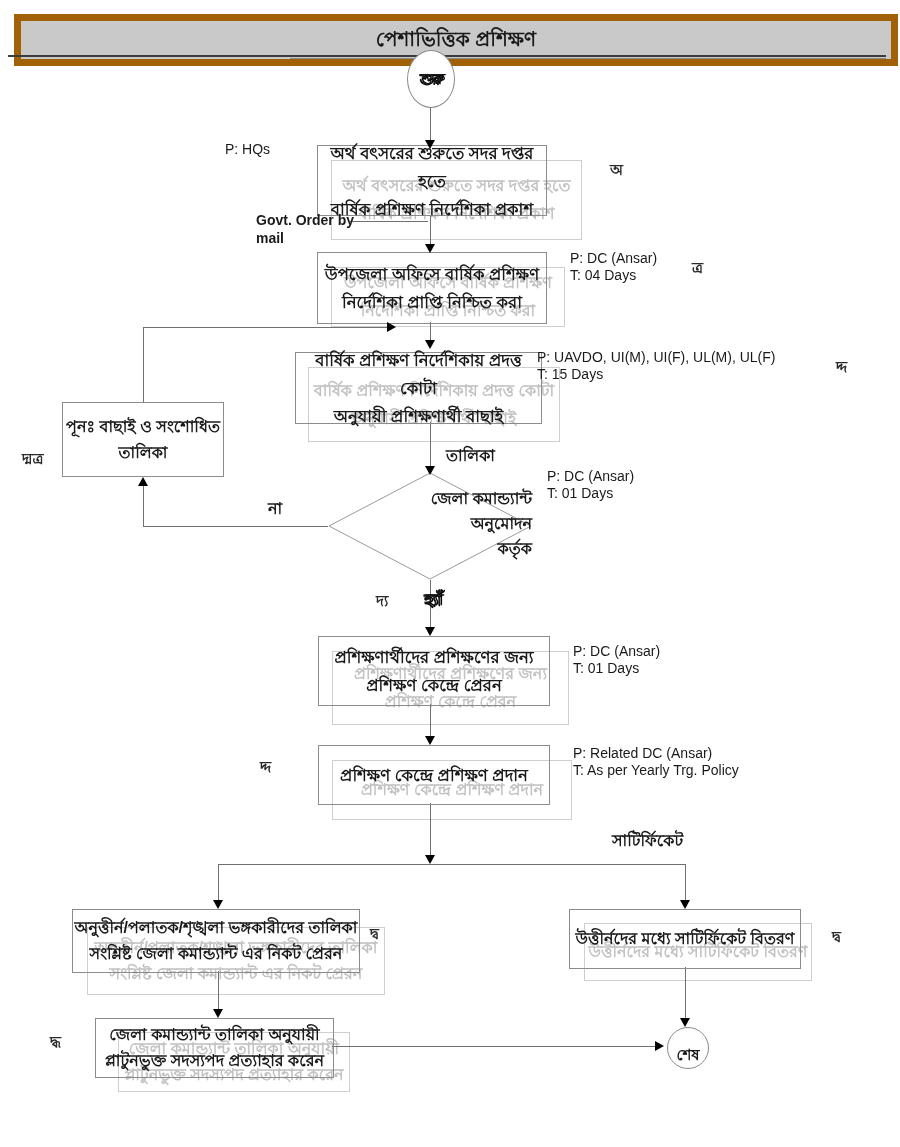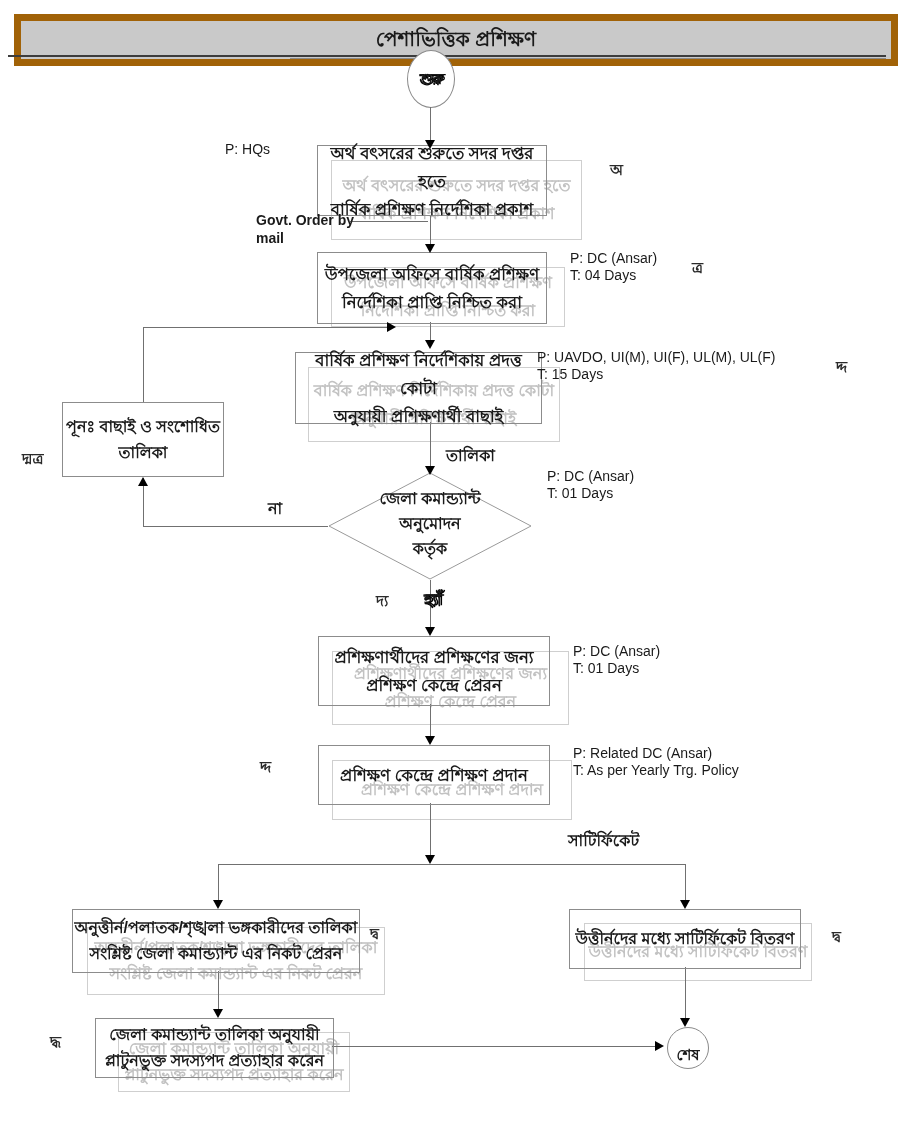--- a/index.html
+++ b/index.html
@@ -39,21 +39,21 @@
   .hline{height:1px;background:#707070;z-index:2;}
   .ah{width:0;height:0;z-index:4;}
   .ah-down{border-left:5px solid transparent;border-right:5px solid transparent;border-top:9px solid #000;}
   .ah-up{border-left:5px solid transparent;border-right:5px solid transparent;border-bottom:9px solid #000;}
   .ah-right{border-top:5px solid transparent;border-bottom:5px solid transparent;border-left:9px solid #000;}
   
   .ann{font-size:14px;line-height:17px;white-space:nowrap;z-index:5;}
   .bold{font-weight:bold;}
   .elabel{font-size:16px;font-weight:600;white-space:nowrap;z-index:5;}
   .gg{font-size:15px;font-weight:600;color:#2a2a2a;white-space:nowrap;z-index:5;}
-  .dtext{z-index:3;text-align:center;font-size:16px;font-weight:600;line-height:25px;}
+  .dtext{z-index:3;text-align:right;font-size:16px;font-weight:600;line-height:25px;}
   svg{display:block;}
 </style>
 </head>
 <body>
 
 <div id="canvas">
 
   <div class="abs titlebar">
     <span>পেশাভিত্তিক প্রশিক্ষণ</span>
   </div>
@@ -187,21 +187,21 @@
   </div>
   <div class="abs gg" style="left:260px;top:755px;">দ্দ</div>
 
   <div class="abs vline" style="left:430px;top:803px;height:53px;"></div>
   <div class="abs ah ah-down" style="left:425px;top:855px;"></div>
   <div class="abs hline" style="left:218px;top:864px;width:467px;"></div>
   <div class="abs vline" style="left:218px;top:864px;height:37px;"></div>
   <div class="abs ah ah-down" style="left:213px;top:900px;"></div>
   <div class="abs vline" style="left:685px;top:864px;height:37px;"></div>
   <div class="abs ah ah-down" style="left:680px;top:900px;"></div>
-  <div class="abs elabel" style="left:568px;top:828px;font-family:Liberation Serif, serif;">সাটির্ফিকেট</div>
+  <div class="abs elabel" style="left:612px;top:828px;font-family:Liberation Serif, serif;">সাটির্ফিকেট</div>
 
   <div class="abs pbox-ghost tight" style="left:87px;top:927px;width:296px;height:66px;">
     <span>অনুত্তীর্ন/পলাতক/শৃঙ্খলা ভঙ্গকারীদের তালিকা</span>
     <span>সংশ্লিষ্ট জেলা কমান্ড্যান্ট এর নিকট প্রেরন</span>
   </div>
   <div class="abs pbox-main tight" style="left:72px;top:909px;width:286px;height:62px;">
     <span>অনুত্তীর্ন/পলাতক/শৃঙ্খলা ভঙ্গকারীদের তালিকা</span>
     <span>সংশ্লিষ্ট জেলা কমান্ড্যান্ট এর নিকট প্রেরন</span>
   </div>
   <div class="abs gg" style="left:370px;top:922px;">দ্ব</div>

